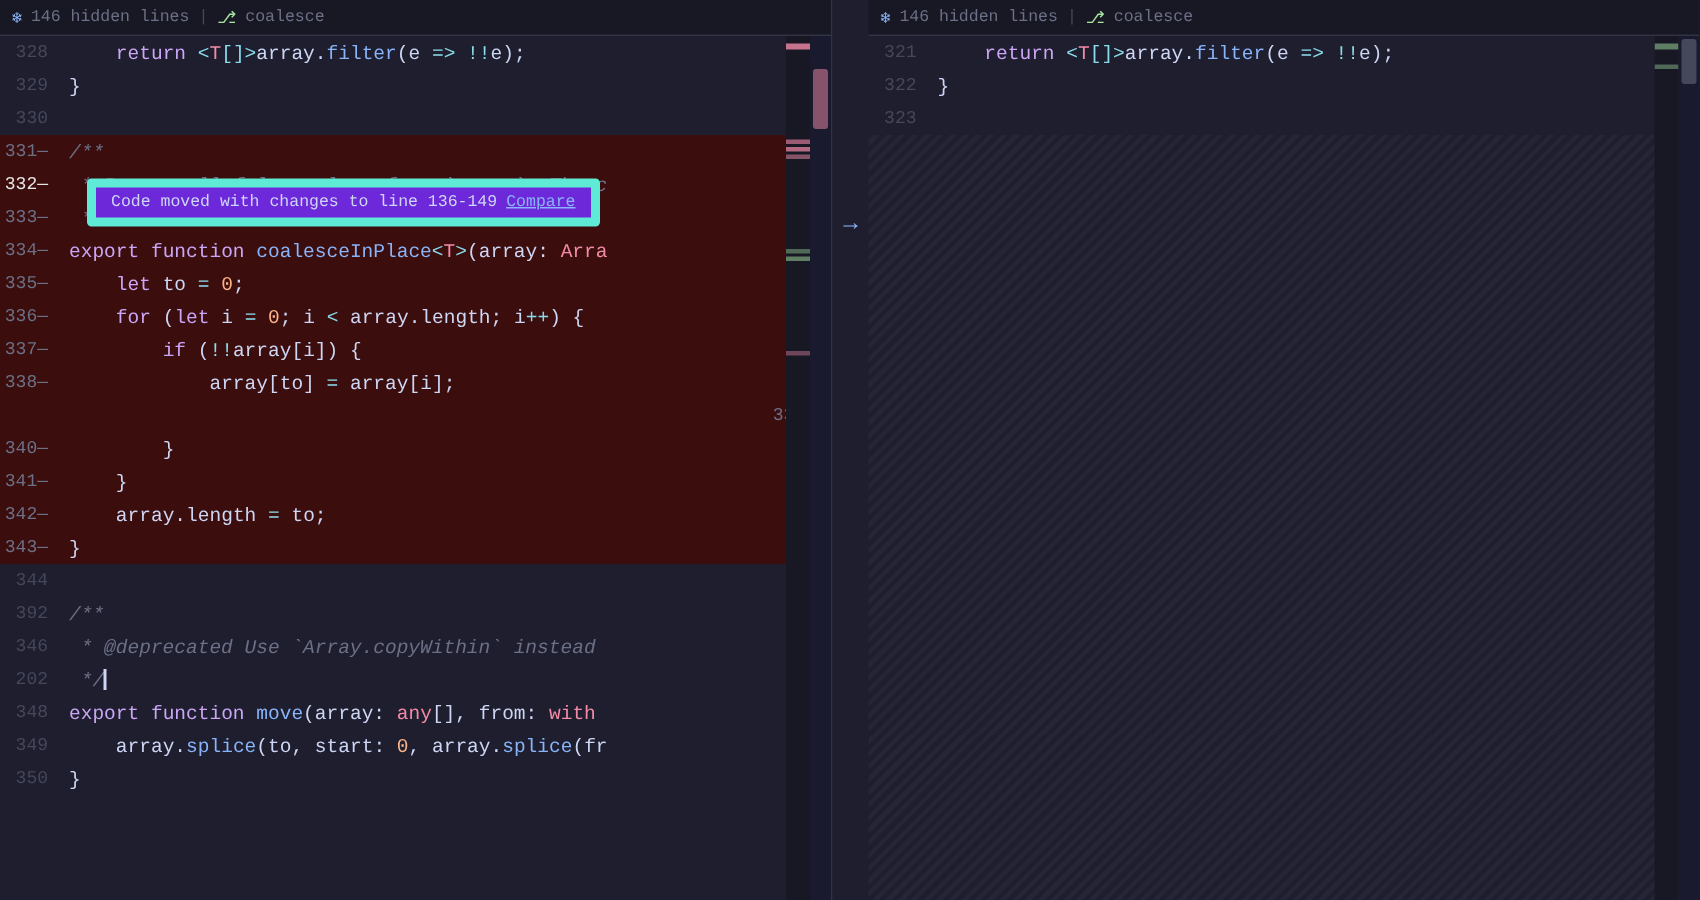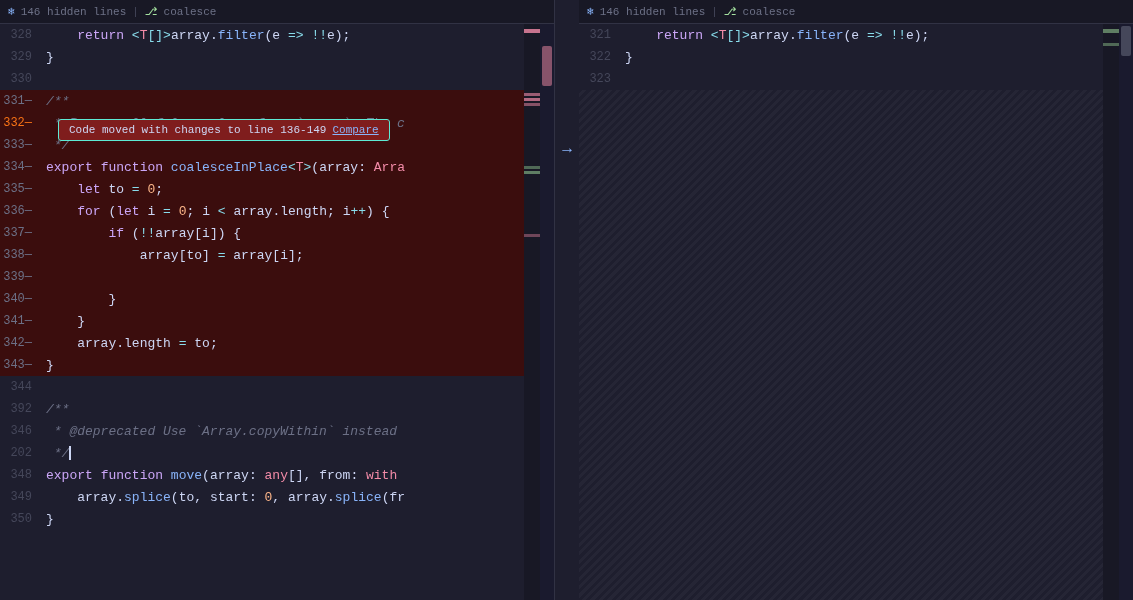--- a/index.html
+++ b/index.html
@@ -52,20 +52,21 @@
 
     .code-lines {
       position: relative;
     }
 
     .code-line {
       display: flex;
       align-items: center;
       height: 22px;
       position: relative;
+      justify-content: flex-end;
     }
 
     .line-num {
       width: 42px;
       min-width: 42px;
       text-align: right;
       padding-right: 10px;
       color: #45475a;
       font-size: 12px;
       user-select: none;
@@ -92,25 +93,25 @@
     
     .line-deleted {
       background: #3b0d0d;
     }
 
     
     .tooltip-bar {
       position: absolute;
       top: 95px;
       left: 58px;
-      background: #7f1d1d;
+      background: #6d28d9;
       color: #cdd6f4;
       font-size: 11px;
       padding: 4px 10px;
-      border: 1px solid #5eead4;
+      border: 6px solid #5eead4;
       border-radius: 3px;
       z-index: 10;
       white-space: nowrap;
       display: flex;
       align-items: center;
       gap: 6px;
     }
 
     .compare-link {
       color: #89b4fa;
@@ -178,21 +179,21 @@
         <div class="tooltip-bar">
           <span>Code moved with changes to line 136-149</span>
           <span class="compare-link">Compare</span>
         </div>
 
         <div class="code-line line-deleted">
           <span class="line-num" style="color:#6c7086;">331—</span>
           <span class="line-content"><span class="cm">/**</span></span>
         </div>
         <div class="code-line line-deleted">
-          <span class="line-num" style="color:#f97316;">332—</span>
+          <span class="line-num" style="color:#e5e5e5;">332—</span>
           <span class="line-content"><span class="cm"> * Remove all falsy values from `array`. The c</span></span>
         </div>
         <div class="code-line line-deleted">
           <span class="line-num" style="color:#6c7086;">333—</span>
           <span class="line-content"><span class="cm"> */</span></span>
         </div>
         <div class="code-line line-deleted">
           <span class="line-num" style="color:#6c7086;">334—</span>
           <span class="line-content"><span class="kw">export</span> <span class="kw">function</span> <span class="fn">coalesceInPlace</span><span class="op">&lt;</span><span class="type">T</span><span class="op">&gt;</span><span class="punct">(</span><span class="var">array</span><span class="punct">:</span> <span class="type">Arra</span></span>
         </div>

